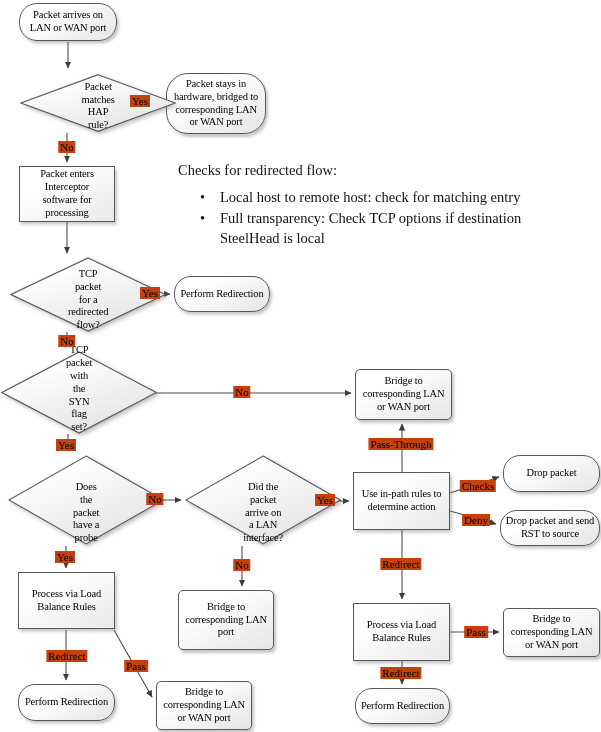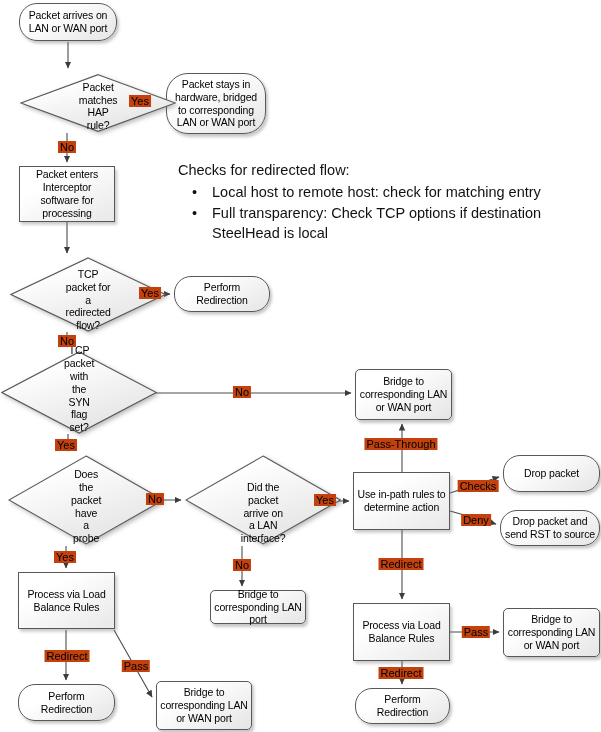--- a/index.html
+++ b/index.html
@@ -1,18 +1,18 @@
 <!DOCTYPE html>
 <html><head>
 <meta charset="utf-8">
 <style>
   html,body { margin:0; padding:0; background:#ffffff; }
   .canvas {
     position:relative; width:601px; height:732px; background:#ffffff;
-    font-family:Liberation Sans, sans-serif; color:#000; overflow:hidden;
+    font-family:Liberation Serif, serif; color:#000; overflow:hidden;
   }
   #edges { position:absolute; left:0; top:0; }
   .node {
     position:absolute; display:flex; align-items:center; justify-content:center;
     text-align:center; font-size:10.5px; line-height:1.22; box-sizing:border-box;
   }
   .node-text { letter-spacing:-0.15px; position:relative; z-index:1; }
   .terminal {
     border:1.2px solid #585858; border-radius:5px;
     background:linear-gradient(150deg,#ffffff 30%,#e5e5e5 100%);
@@ -30,21 +30,21 @@
   .dshape {
     position:absolute; left:0; top:0; width:100%; height:100%;
     filter:drop-shadow(2px 2px 2px rgba(120,120,120,0.5));
   }
   .edge-label {
     position:absolute; transform:translate(-50%,-50%);
     background:#c2410c; padding:0 2px; font-size:11px; white-space:nowrap; z-index:2;
   }
   .annotation { position:absolute; left:178px; top:162px; width:400px; font-size:14.5px; color:#111; }
   .annotation-heading { margin:0 0 4px 0; font-size:14.5px; font-weight:400; }
-  .bullets { list-style:none; margin:0; padding:0; }
+  .bullets { list-style:none; margin:8px; padding:0; }
   .bullets li { position:relative; padding-left:34px; margin-bottom:1px; line-height:20px; }
   .bullets li::before { content:"\2022"; position:absolute; left:14px; }
   .line { display:block; }
 </style>
 </head>
 <body>
 
 <div class="canvas">
 
   <svg id="edges" width="601" height="732" viewBox="0 0 601 732" aria-hidden="true">
@@ -102,21 +102,21 @@
   </div>
 
   <div class="node terminal pill" style="left:503px;top:455px;width:97px;height:37px">
     <span class="node-text">Drop packet</span>
   </div>
 
   <div class="node terminal pill" style="left:500px;top:510px;width:100px;height:36px">
     <span class="node-text">Drop packet and send RST to source</span>
   </div>
 
-  <div class="node terminal" style="left:210px;top:590px;width:96px;height:34px">
+  <div class="node terminal" style="left:178px;top:590px;width:96px;height:60px">
     <span class="node-text">Bridge to corresponding LAN port</span>
   </div>
 
   <div class="node process" style="left:18px;top:572px;width:97px;height:57px">
     <span class="node-text" style="max-width:82px">Process via Load Balance Rules</span>
   </div>
 
   <div class="node terminal pill" style="left:18px;top:684px;width:97px;height:37px">
     <span class="node-text">Perform Redirection</span>
   </div>

